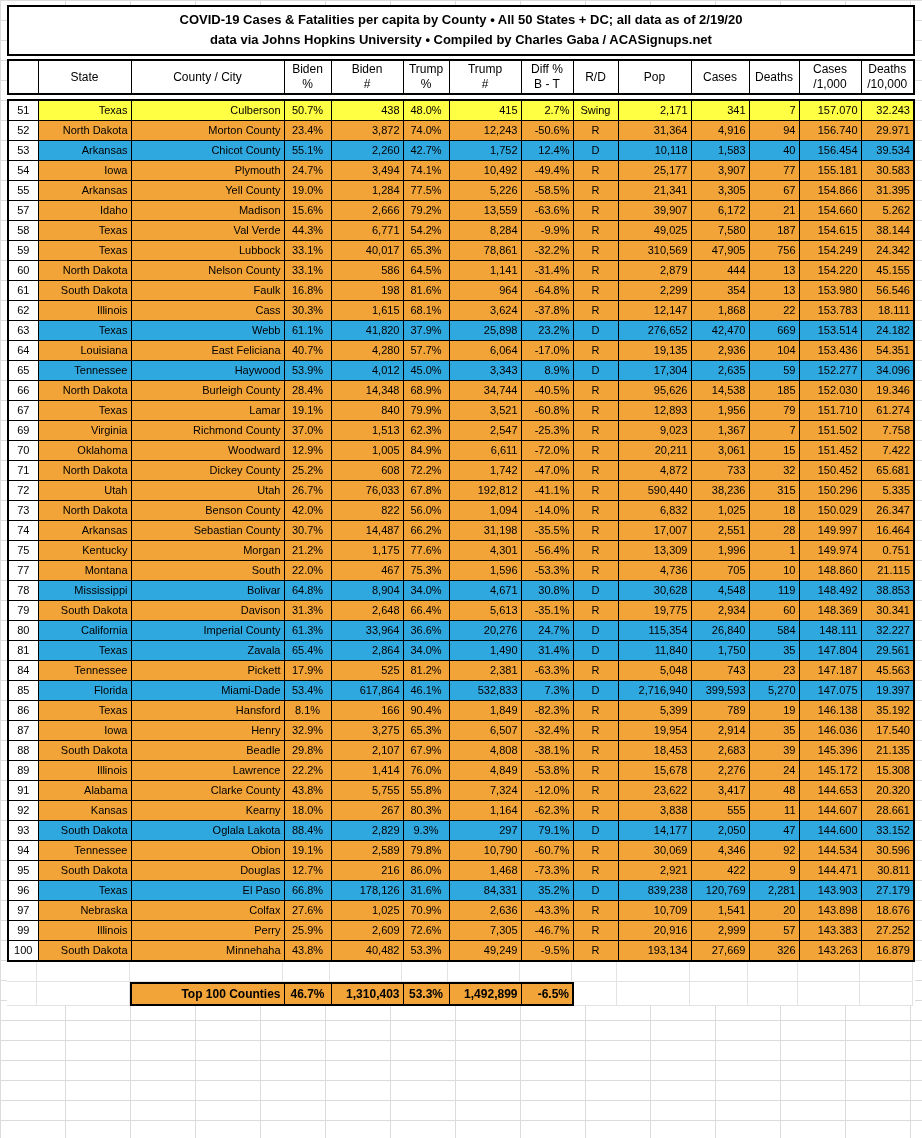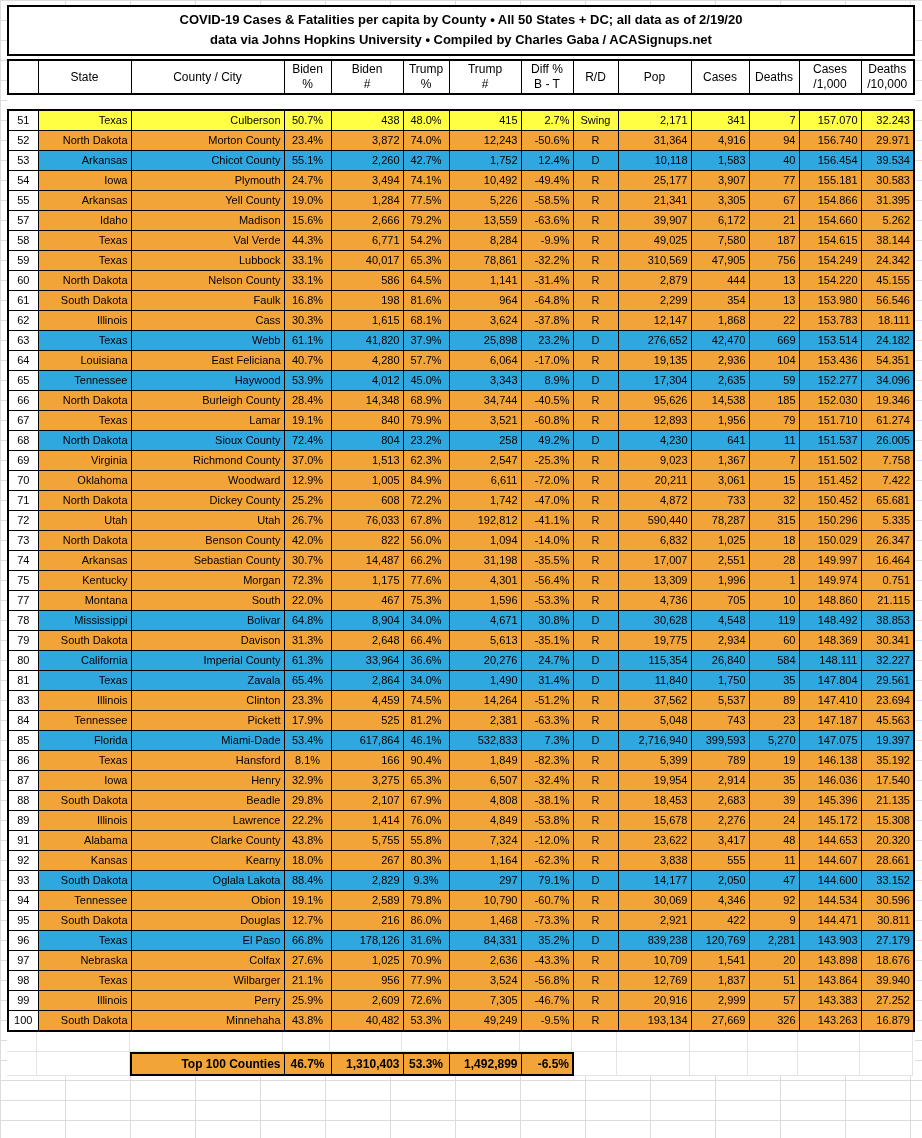--- a/index.html
+++ b/index.html
@@ -14,21 +14,21 @@
     color:#000;
   }
   .sheet{position:absolute;left:7px;top:5px;width:908px;background:#fff;}
   .title-box{
     border:2px solid #000;background:#fff;text-align:center;
     font-weight:bold;font-size:13px;line-height:20px;height:44px;
     padding-top:3px;box-sizing:content-box;margin-bottom:3px;
   }
   table{border-collapse:collapse;table-layout:fixed;width:906px;}
   #header-table,#data-table{border:2px solid #000;}
-  #header-table{margin-bottom:14px;border-radius:12px;}
+  #header-table{margin-bottom:4px;border-radius:12px;}
   th,td{border:1px solid #000;padding:0 3px;overflow:hidden;white-space:nowrap;box-sizing:border-box;}
   th{
     background:#fff;font-weight:normal;font-size:12px;line-height:15px;
     height:34px;text-align:center;white-space:pre-line;vertical-align:middle;
   }
   td{font-size:11px;height:20px;line-height:19px;vertical-align:middle;}
   td.rank{background:#fff;text-align:center;}
   tr.party-R td:not(.rank){background:var(--rep);}
   tr.party-D td:not(.rank){background:var(--dem);}
   tr.party-Swing td:not(.rank){background:var(--swing);}
@@ -364,36 +364,20 @@
           <td class="al-center">79.9%</td>
           <td class="al-right">3,521</td>
           <td class="al-right">-60.8%</td>
           <td class="al-center">R</td>
           <td class="al-right">12,893</td>
           <td class="al-right">1,956</td>
           <td class="al-right">79</td>
           <td class="al-right">151.710</td>
           <td class="al-right">61.274</td>
         </tr>
-        <tr class="party-D">
-          <td class="al-center rank">68</td>
-          <td class="al-right">North Dakota</td>
-          <td class="al-right">Sioux County</td>
-          <td class="al-center">72.4%</td>
-          <td class="al-right">804</td>
-          <td class="al-center">23.2%</td>
-          <td class="al-right">258</td>
-          <td class="al-right">49.2%</td>
-          <td class="al-center">D</td>
-          <td class="al-right">4,230</td>
-          <td class="al-right">641</td>
-          <td class="al-right">11</td>
-          <td class="al-right">151.537</td>
-          <td class="al-right">26.005</td>
-        </tr>
         <tr class="party-R">
           <td class="al-center rank">69</td>
           <td class="al-right">Virginia</td>
           <td class="al-right">Richmond County</td>
           <td class="al-center">37.0%</td>
           <td class="al-right">1,513</td>
           <td class="al-center">62.3%</td>
           <td class="al-right">2,547</td>
           <td class="al-right">-25.3%</td>
           <td class="al-center">R</td>
@@ -439,21 +423,21 @@
           <td class="al-center rank">72</td>
           <td class="al-right">Utah</td>
           <td class="al-right">Utah</td>
           <td class="al-center">26.7%</td>
           <td class="al-right">76,033</td>
           <td class="al-center">67.8%</td>
           <td class="al-right">192,812</td>
           <td class="al-right">-41.1%</td>
           <td class="al-center">R</td>
           <td class="al-right">590,440</td>
-          <td class="al-right">78,287</td>
+          <td class="al-right">38,236</td>
           <td class="al-right">315</td>
           <td class="al-right">150.296</td>
           <td class="al-right">5.335</td>
         </tr>
         <tr class="party-R">
           <td class="al-center rank">73</td>
           <td class="al-right">North Dakota</td>
           <td class="al-right">Benson County</td>
           <td class="al-center">42.0%</td>
           <td class="al-right">822</td>
@@ -480,21 +464,21 @@
           <td class="al-right">17,007</td>
           <td class="al-right">2,551</td>
           <td class="al-right">28</td>
           <td class="al-right">149.997</td>
           <td class="al-right">16.464</td>
         </tr>
         <tr class="party-R">
           <td class="al-center rank">75</td>
           <td class="al-right">Kentucky</td>
           <td class="al-right">Morgan</td>
-          <td class="al-center">72.3%</td>
+          <td class="al-center">21.2%</td>
           <td class="al-right">1,175</td>
           <td class="al-center">77.6%</td>
           <td class="al-right">4,301</td>
           <td class="al-right">-56.4%</td>
           <td class="al-center">R</td>
           <td class="al-right">13,309</td>
           <td class="al-right">1,996</td>
           <td class="al-right">1</td>
           <td class="al-right">149.974</td>
           <td class="al-right">0.751</td>
@@ -573,36 +557,20 @@
           <td class="al-right">1,490</td>
           <td class="al-right">31.4%</td>
           <td class="al-center">D</td>
           <td class="al-right">11,840</td>
           <td class="al-right">1,750</td>
           <td class="al-right">35</td>
           <td class="al-right">147.804</td>
           <td class="al-right">29.561</td>
         </tr>
         <tr class="party-R">
-          <td class="al-center rank">83</td>
-          <td class="al-right">Illinois</td>
-          <td class="al-right">Clinton</td>
-          <td class="al-center">23.3%</td>
-          <td class="al-right">4,459</td>
-          <td class="al-center">74.5%</td>
-          <td class="al-right">14,264</td>
-          <td class="al-right">-51.2%</td>
-          <td class="al-center">R</td>
-          <td class="al-right">37,562</td>
-          <td class="al-right">5,537</td>
-          <td class="al-right">89</td>
-          <td class="al-right">147.410</td>
-          <td class="al-right">23.694</td>
-        </tr>
-        <tr class="party-R">
           <td class="al-center rank">84</td>
           <td class="al-right">Tennessee</td>
           <td class="al-right">Pickett</td>
           <td class="al-center">17.9%</td>
           <td class="al-right">525</td>
           <td class="al-center">81.2%</td>
           <td class="al-right">2,381</td>
           <td class="al-right">-63.3%</td>
           <td class="al-center">R</td>
           <td class="al-right">5,048</td>
@@ -795,36 +763,20 @@
           <td class="al-right">1,025</td>
           <td class="al-center">70.9%</td>
           <td class="al-right">2,636</td>
           <td class="al-right">-43.3%</td>
           <td class="al-center">R</td>
           <td class="al-right">10,709</td>
           <td class="al-right">1,541</td>
           <td class="al-right">20</td>
           <td class="al-right">143.898</td>
           <td class="al-right">18.676</td>
-        </tr>
-        <tr class="party-R">
-          <td class="al-center rank">98</td>
-          <td class="al-right">Texas</td>
-          <td class="al-right">Wilbarger</td>
-          <td class="al-center">21.1%</td>
-          <td class="al-right">956</td>
-          <td class="al-center">77.9%</td>
-          <td class="al-right">3,524</td>
-          <td class="al-right">-56.8%</td>
-          <td class="al-center">R</td>
-          <td class="al-right">12,769</td>
-          <td class="al-right">1,837</td>
-          <td class="al-right">51</td>
-          <td class="al-right">143.864</td>
-          <td class="al-right">39.940</td>
         </tr>
         <tr class="party-R">
           <td class="al-center rank">99</td>
           <td class="al-right">Illinois</td>
           <td class="al-right">Perry</td>
           <td class="al-center">25.9%</td>
           <td class="al-right">2,609</td>
           <td class="al-center">72.6%</td>
           <td class="al-right">7,305</td>
           <td class="al-right">-46.7%</td>

